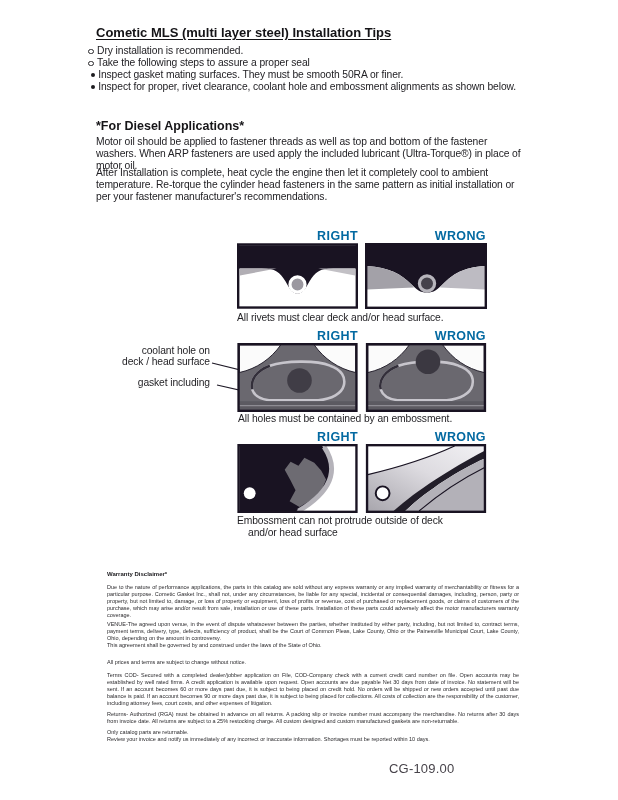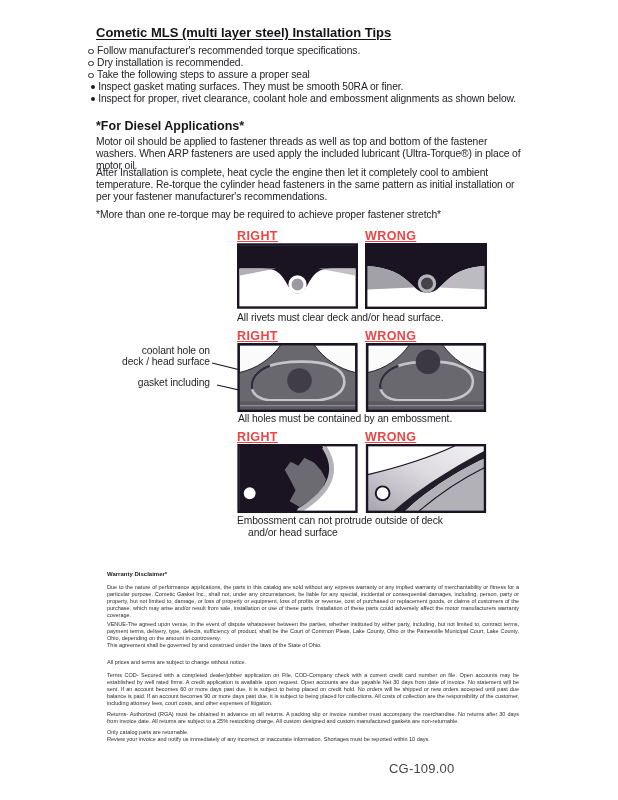--- a/index.html
+++ b/index.html
@@ -13,43 +13,39 @@
   .bullets{left:88px;top:45px;width:444px;font-size:10.3px;line-height:12px;letter-spacing:-0.1px;}
   .b-row{display:flex;align-items:flex-start;}
   .b-sub{margin-left:3px;}
   .b-o{flex:0 0 auto;width:3.6px;height:3.6px;border:1px solid #2a292c;border-radius:50%;margin:3.5px 3.5px 0 0;}
   .b-s{flex:0 0 auto;width:4.2px;height:4.2px;background:#1d1c1f;border-radius:50%;margin:3.6px 3px 0 0;}
 
   .diesel-h{left:96px;top:119px;font-size:12.5px;font-weight:bold;color:#161518;}
   .para{left:96px;font-size:10.3px;line-height:11.9px;width:432px;letter-spacing:-0.1px;}
   .p1{top:136px;} .p2{top:167px;} .p3{top:209px;}
 
-  .dg-label{font-size:12.5px;font-weight:600;letter-spacing:0.4px;color:#ef4444;text-align:left;width:121px;text-decoration:underline;}
+  .dg-label{font-size:12.5px;font-weight:600;letter-spacing:0.4px;color:#0369a1;text-align:right;width:121px;}
   .caption{font-size:10.3px;letter-spacing:-0.1px;color:#1f1e22;}
   .ptr-label{font-size:10.3px;letter-spacing:-0.1px;color:#1f1e22;text-align:right;width:110px;}
   svg.panel{display:block;}
 
   .disc{left:107px;width:412px;font-size:5.5px;line-height:7.1px;color:#2b2a2d;text-align:justify;}
   .disc-h{left:107px;top:571px;font-size:6px;font-weight:bold;color:#222125;}
   .d1{top:584px;} .d2{top:621px;} .d3{top:659px;} .d4{top:672px;} .d5{top:711px;} .d6{top:729px;}
 
   .pageno{left:389px;top:761px;font-size:13px;color:#47434a;letter-spacing:0.2px;}
 </style>
 </head>
 <body>
 
 <div class="page">
 
   <div class="abs title">Cometic MLS (multi layer steel) Installation Tips</div>
 
   <div class="abs bullets">
-    <div class="b-row">
-      <span class="b-o"></span>
-      <span>Follow manufacturer's recommended torque specifications.</span>
-    </div>
     <div class="b-row">
       <span class="b-o"></span>
       <span>Dry installation is recommended.</span>
     </div>
     <div class="b-row">
       <span class="b-o"></span>
       <span>Take the following steps to assure a proper seal</span>
     </div>
     <div class="b-row b-sub">
       <span class="b-s"></span>
@@ -57,21 +53,20 @@
     </div>
     <div class="b-row b-sub">
       <span class="b-s"></span>
       <span>Inspect for proper, rivet clearance, coolant hole and embossment alignments as shown below.</span>
     </div>
   </div>
 
   <div class="abs diesel-h">*For Diesel Applications*</div>
   <div class="abs para p1">Motor oil should be applied to fastener threads as well as top and bottom of the fastener washers. When ARP fasteners are used apply the included lubricant (Ultra-Torque®) in place of motor oil.</div>
   <div class="abs para p2">After Installation is complete, heat cycle the engine then let it completely cool to ambient temperature. Re-torque the cylinder head fasteners in the same pattern as initial installation or per your fastener manufacturer's recommendations.</div>
-  <div class="abs para p3">*More than one re-torque may be required to achieve proper fastener stretch*</div>
 
   <div class="abs dg-label" style="left:237px;top:229px;">RIGHT</div>
   <div class="abs dg-label" style="left:365px;top:229px;">WRONG</div>
 
   <svg class="abs panel" style="left:237px;top:243px;" width="121" height="66" viewBox="0 0 122 66">
     <rect x="1.2" y="1.2" width="119.6" height="63.6" fill="#ffffff" stroke="none"></rect>
     <path d="M2,2 H120 V25.5 H97 C83,25.5 79,29 73,38.5 C69,45.5 67,50.5 61,50.5 C55,50.5 53,45.5 49,38.5 C43,29 39,25.5 25,25.5 H2 Z" fill="#191322"></path>
     <path d="M3,25.5 H40 L3,32.5 Z" fill="#b1aeb4"></path>
     <path d="M119,25.5 H82 L119,32.5 Z" fill="#c2c0c5"></path>
     <circle cx="61" cy="41.5" r="7.6" fill="#9b98a0" stroke="#ffffff" stroke-width="3.2"></circle>

